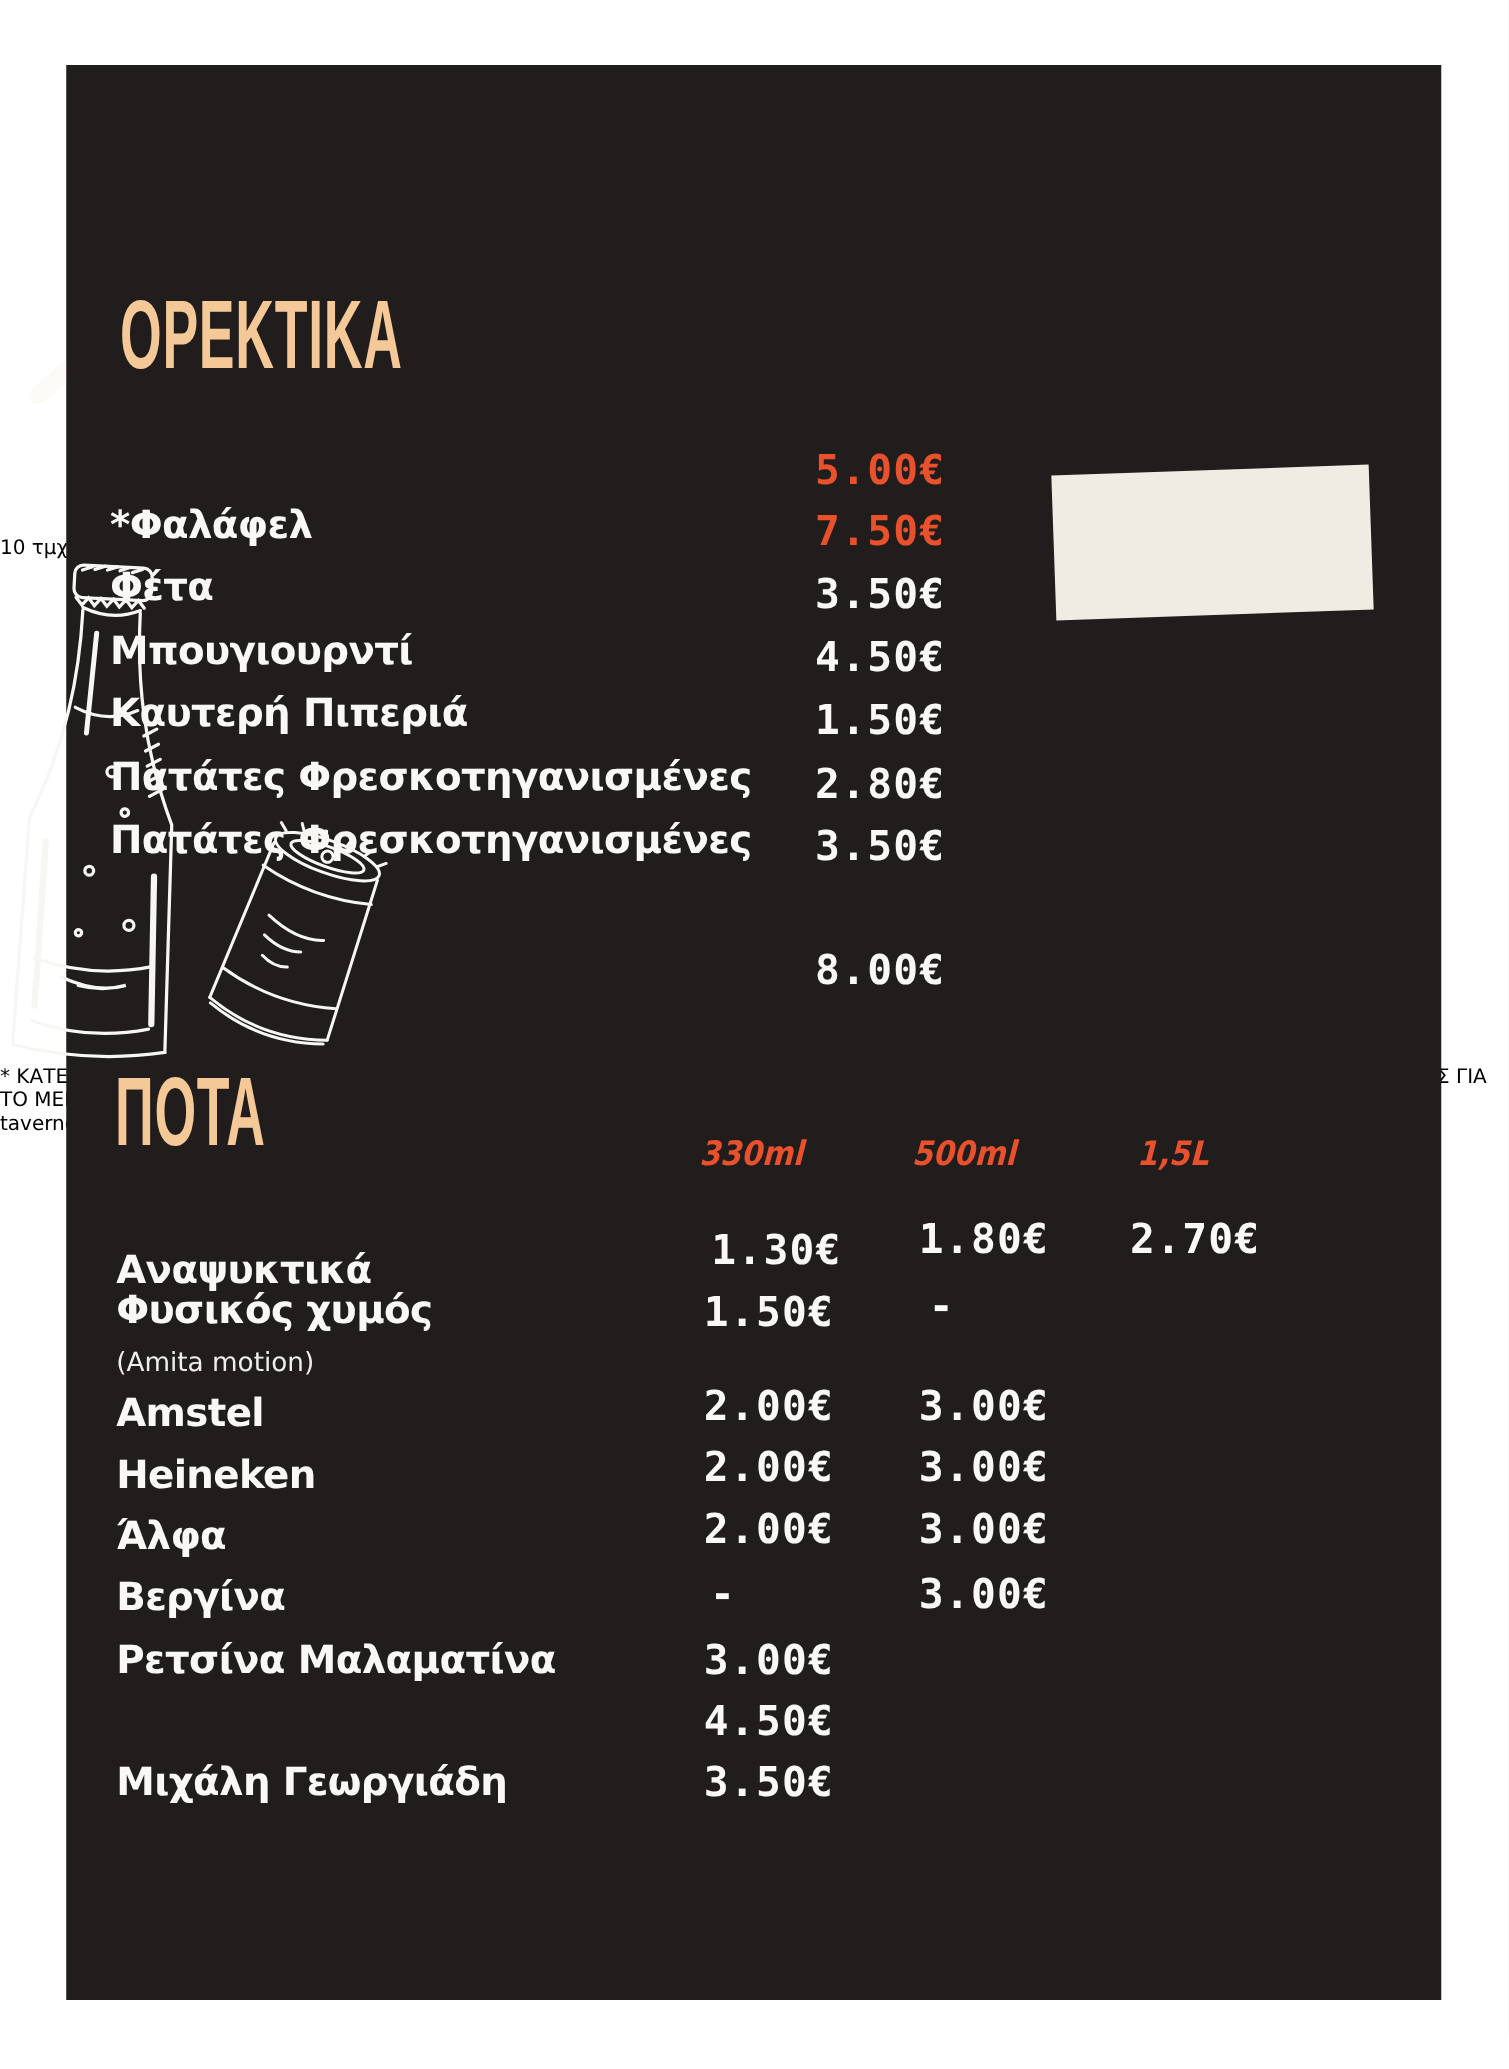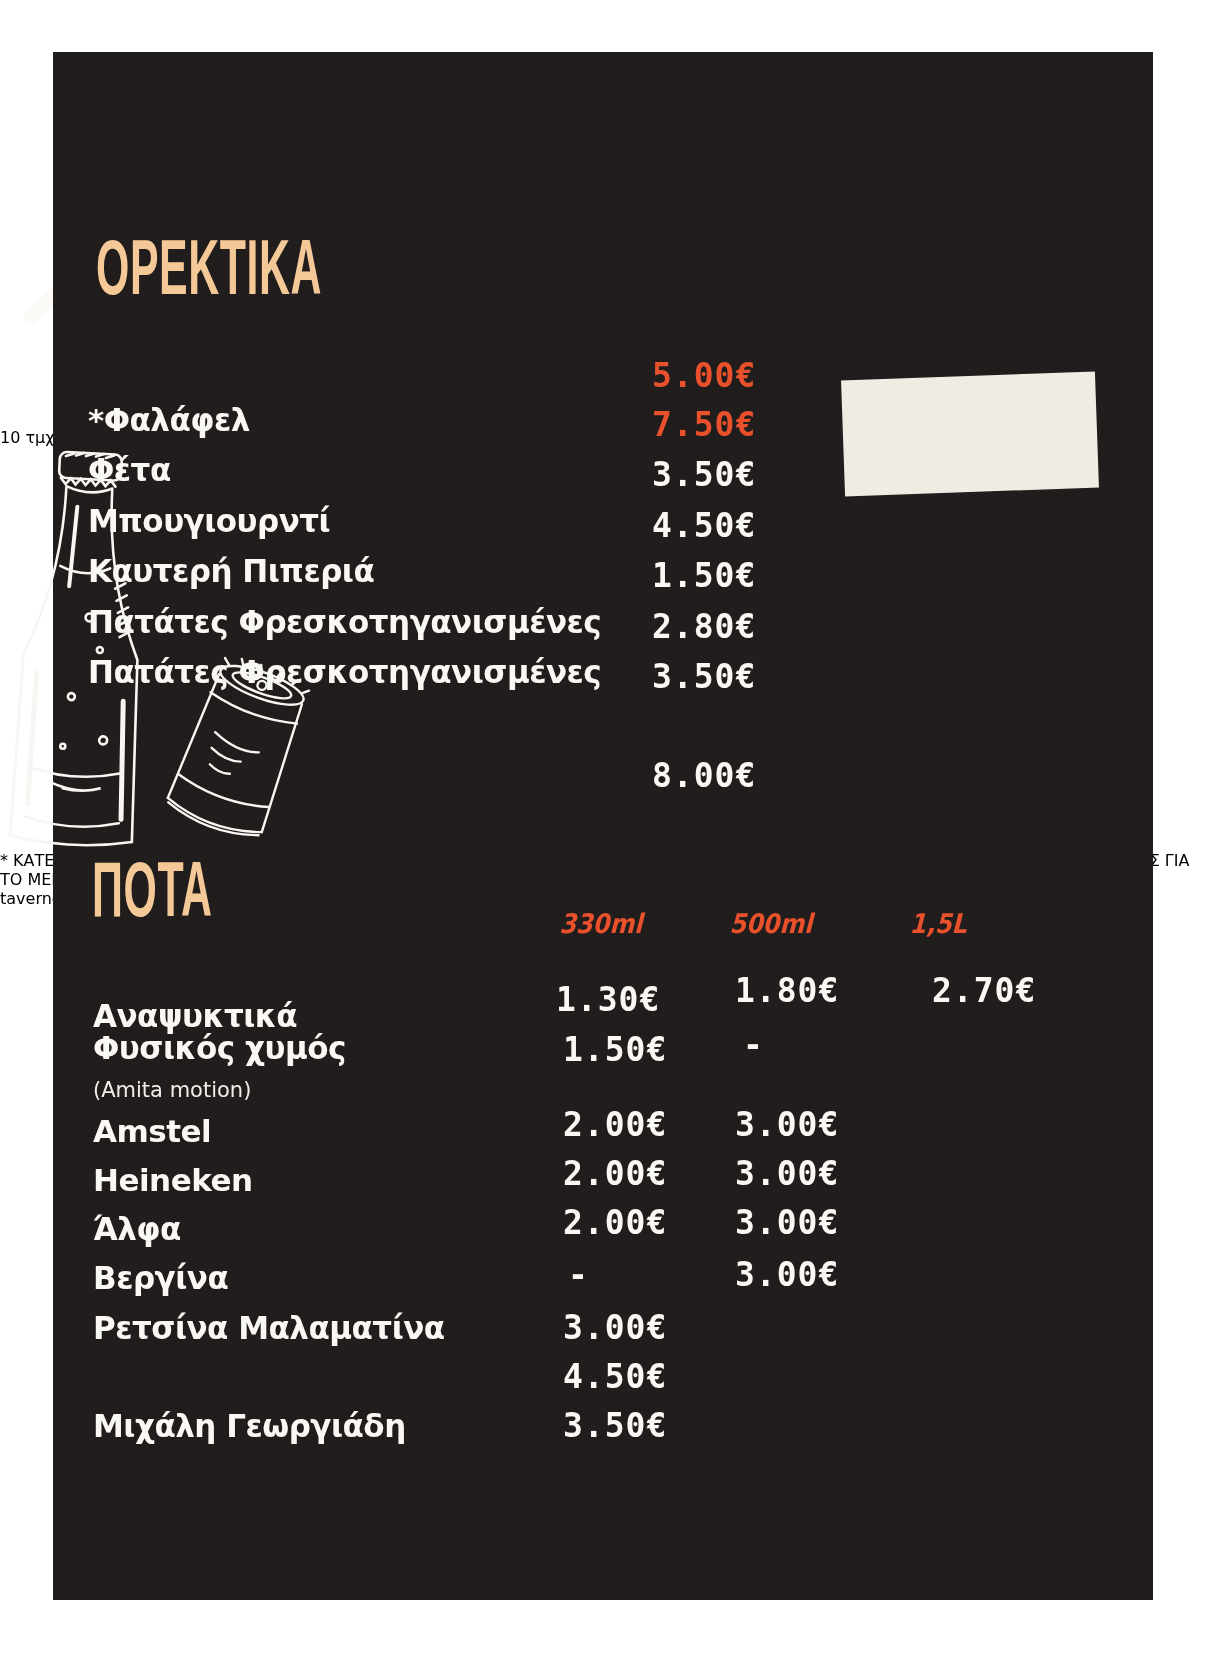--- a/index.html
+++ b/index.html
@@ -99,23 +99,23 @@
   <div class="callout">10 τμχ</div>
 
   
   <div class="hdr" style="left:92px;top:850px;">ΠΟΤΑ</div>
 
   <div class="sizehdr" style="left:563px;top:910px;">330ml</div>
   <div class="sizehdr" style="left:733px;top:910px;">500ml</div>
   <div class="sizehdr" style="left:913px;top:910px;">1,5L</div>
 
   <div class="itm" style="left:93px;top:1001px;">Αναψυκτικά</div>
-  <div class="prc" style="left:556px;top:983px;">1.30€</div>
+  <div class="prc" style="left:569px;top:983px;">1.30€</div>
   <div class="prc" style="left:735px;top:974px;">1.80€</div>
-  <div class="prc" style="left:932px;top:974px;text-align:right;">2.70€</div>
+  <div class="prc" style="left:904px;top:974px;text-align:right;">2.70€</div>
 
   <div class="itm" style="left:93px;top:1033px;">Φυσικός χυμός</div>
   <div class="subnote" style="left:93px;top:1080px;">(Amita motion)</div>
   <div class="prc" style="left:563px;top:1033px;">1.50€</div>
   <div class="prc" style="left:743px;top:1028px;">-</div>
 
   <div class="itm" style="left:93px;top:1116px;">Amstel</div>
   <div class="prc" style="left:563px;top:1108px;">2.00€</div>
   <div class="prc" style="left:735px;top:1108px;">3.00€</div>
 

